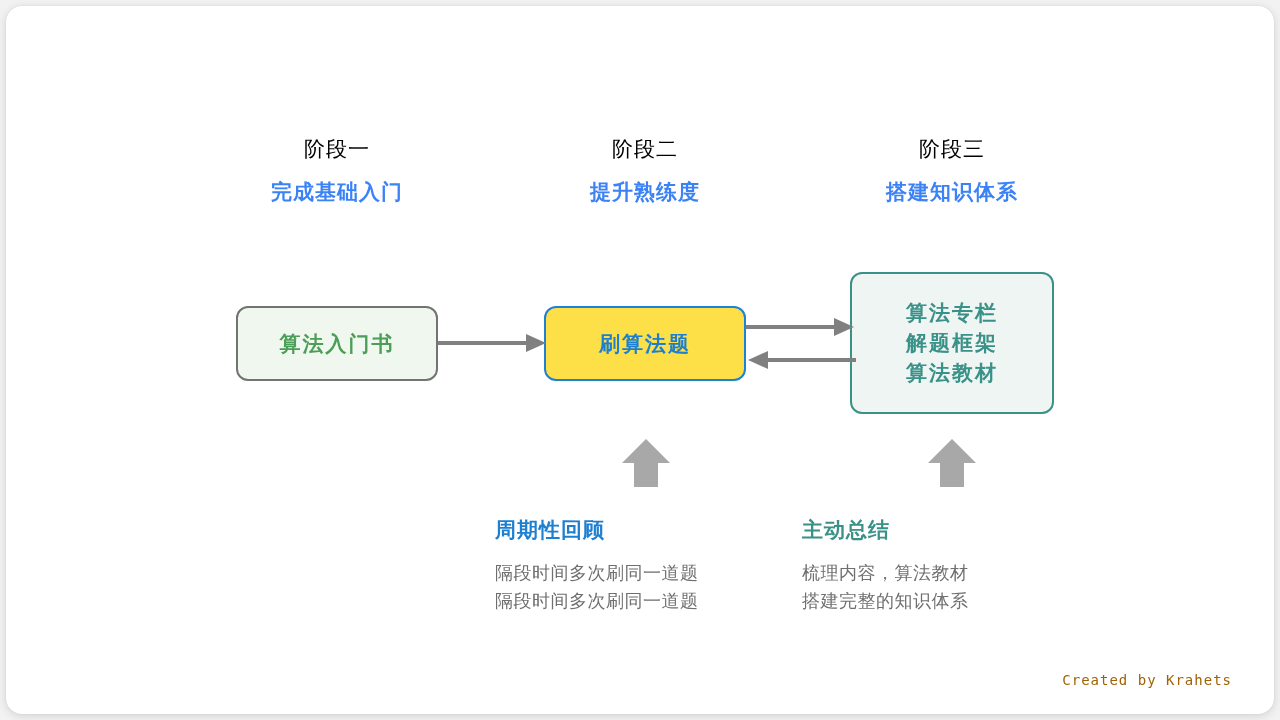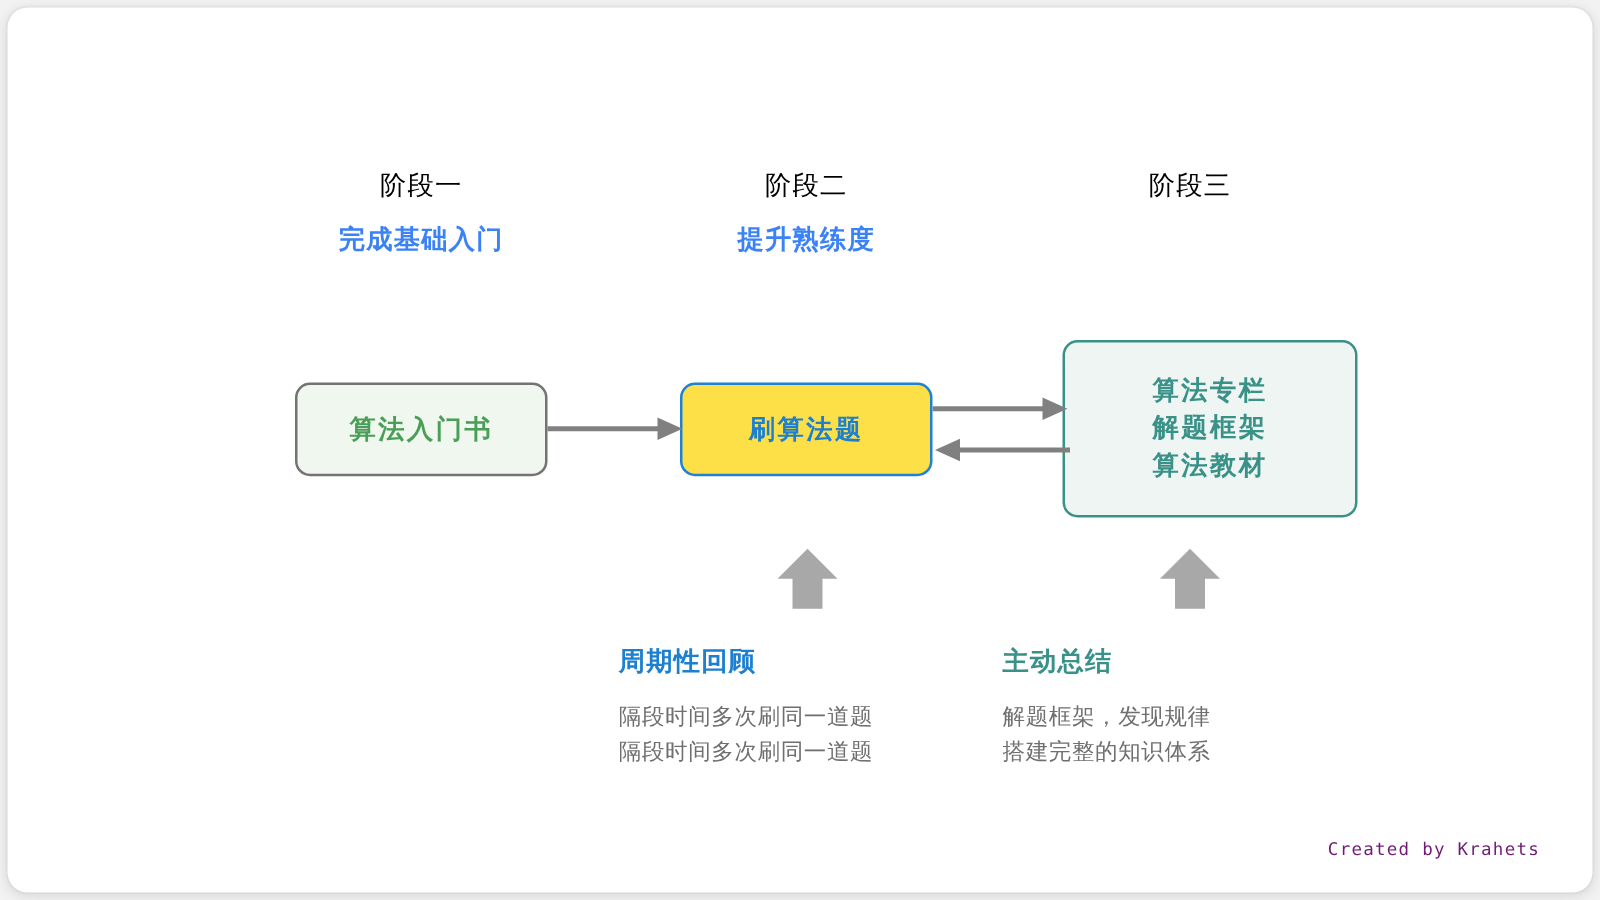--- a/index.html
+++ b/index.html
@@ -84,21 +84,21 @@
   #node-practice {
     left: 538px; top: 300px;
     width: 202px; height: 75px;
     border: 2px solid #1e81d4;
     background: #fde047;
     color: #1d7fd0;
     font-size: 21px;
   }
   #node-resources {
     left: 844px; top: 266px;
-    width: 236px; height: 142px;
+    width: 204px; height: 142px;
     border: 2px solid #3a9188;
     background: #eef5f3;
     color: #3a9188;
     font-size: 21px;
   }
 
   
   .connector { position: absolute; }
 
   
@@ -125,21 +125,21 @@
   }
   .note-body div { white-space: nowrap; }
 
   
   #credit {
     position: absolute;
     right: 42px;
     bottom: 26px;
     font-family: "DejaVu Sans Mono", "Liberation Mono", monospace;
     font-size: 14px;
-    color: #701a75;
+    color: #a16207;
     letter-spacing: 1px;
     white-space: nowrap;
     margin-top: 28px;
   }
 </style>
 </head>
 <body>
 
 <div id="canvas">
   <div id="card">
@@ -149,20 +149,21 @@
       <div class="stage-title">完成基础入门</div>
     </div>
 
     <div class="stage-col" style="left:499px; top:132px;">
       <div class="stage-index">阶段二</div>
       <div class="stage-title">提升熟练度</div>
     </div>
 
     <div class="stage-col" style="left:806px; top:132px;">
       <div class="stage-index">阶段三</div>
+      <div class="stage-title">搭建知识体系</div>
     </div>
 
     <div class="node" id="node-book">
       <div class="line">算法入门书</div>
     </div>
 
     <div class="node" id="node-practice">
       <div class="line">刷算法题</div>
     </div>
 
@@ -199,21 +200,21 @@
       <div class="note-title blue">周期性回顾</div>
       <div class="note-body">
         <div>隔段时间多次刷同一道题</div>
         <div>隔段时间多次刷同一道题</div>
       </div>
     </div>
 
     <div class="note" style="left:796px; top:513px;">
       <div class="note-title teal">主动总结</div>
       <div class="note-body">
-        <div>解题框架，发现规律</div>
+        <div>梳理内容，算法教材</div>
         <div>搭建完整的知识体系</div>
       </div>
     </div>
 
     <div id="credit">Created by Krahets</div>
 
   </div>
 </div>
 
 </body></html>

